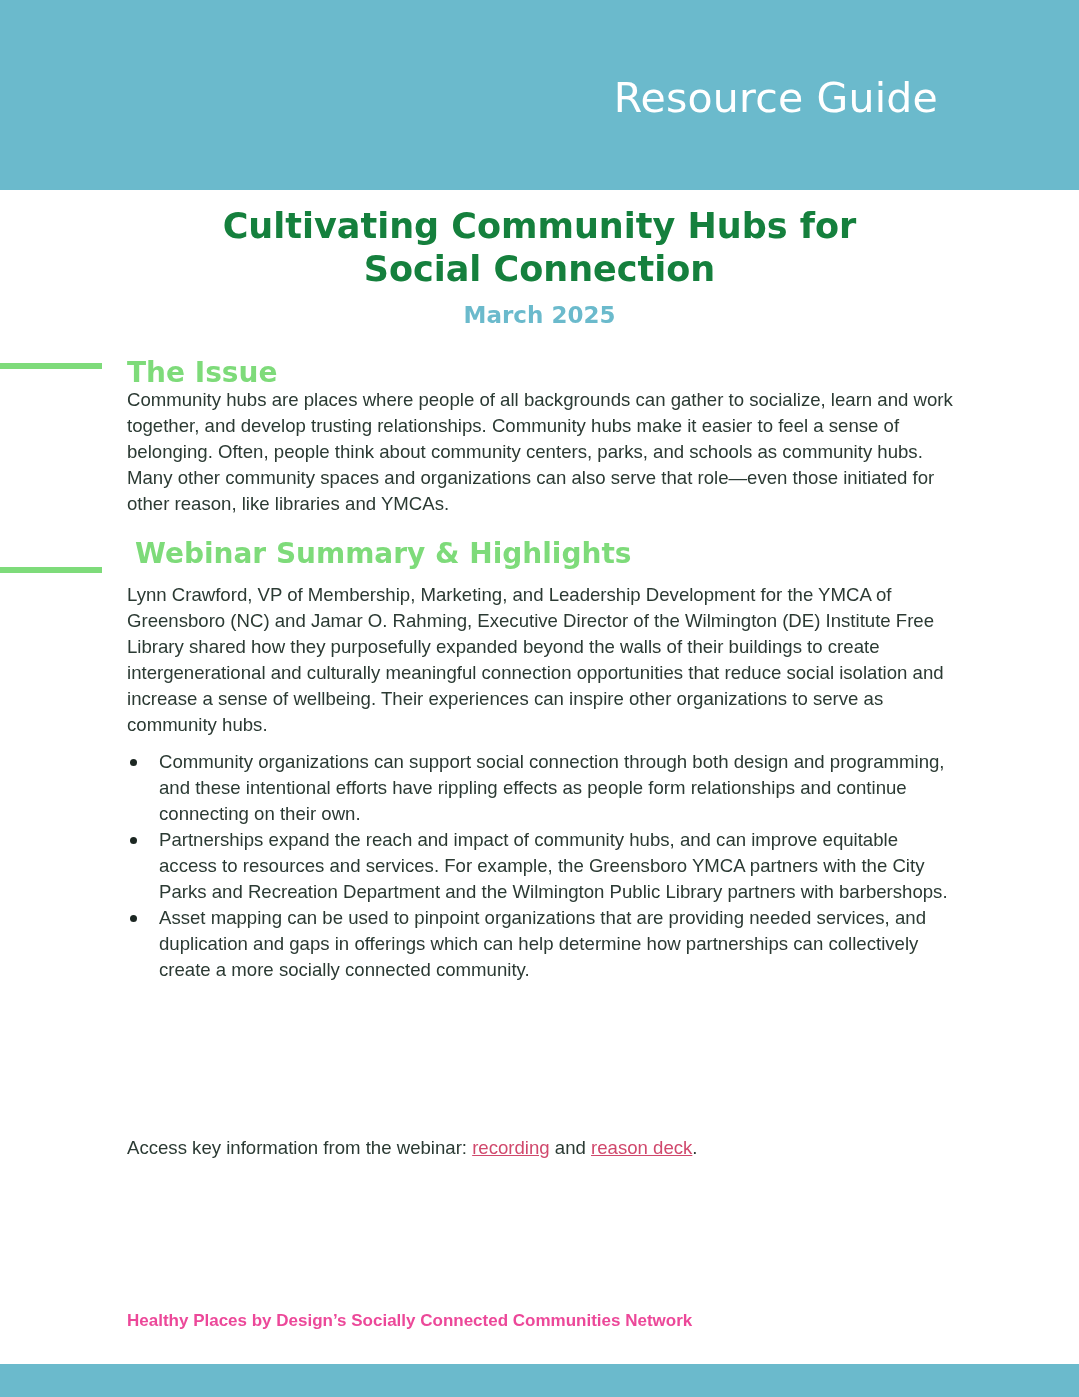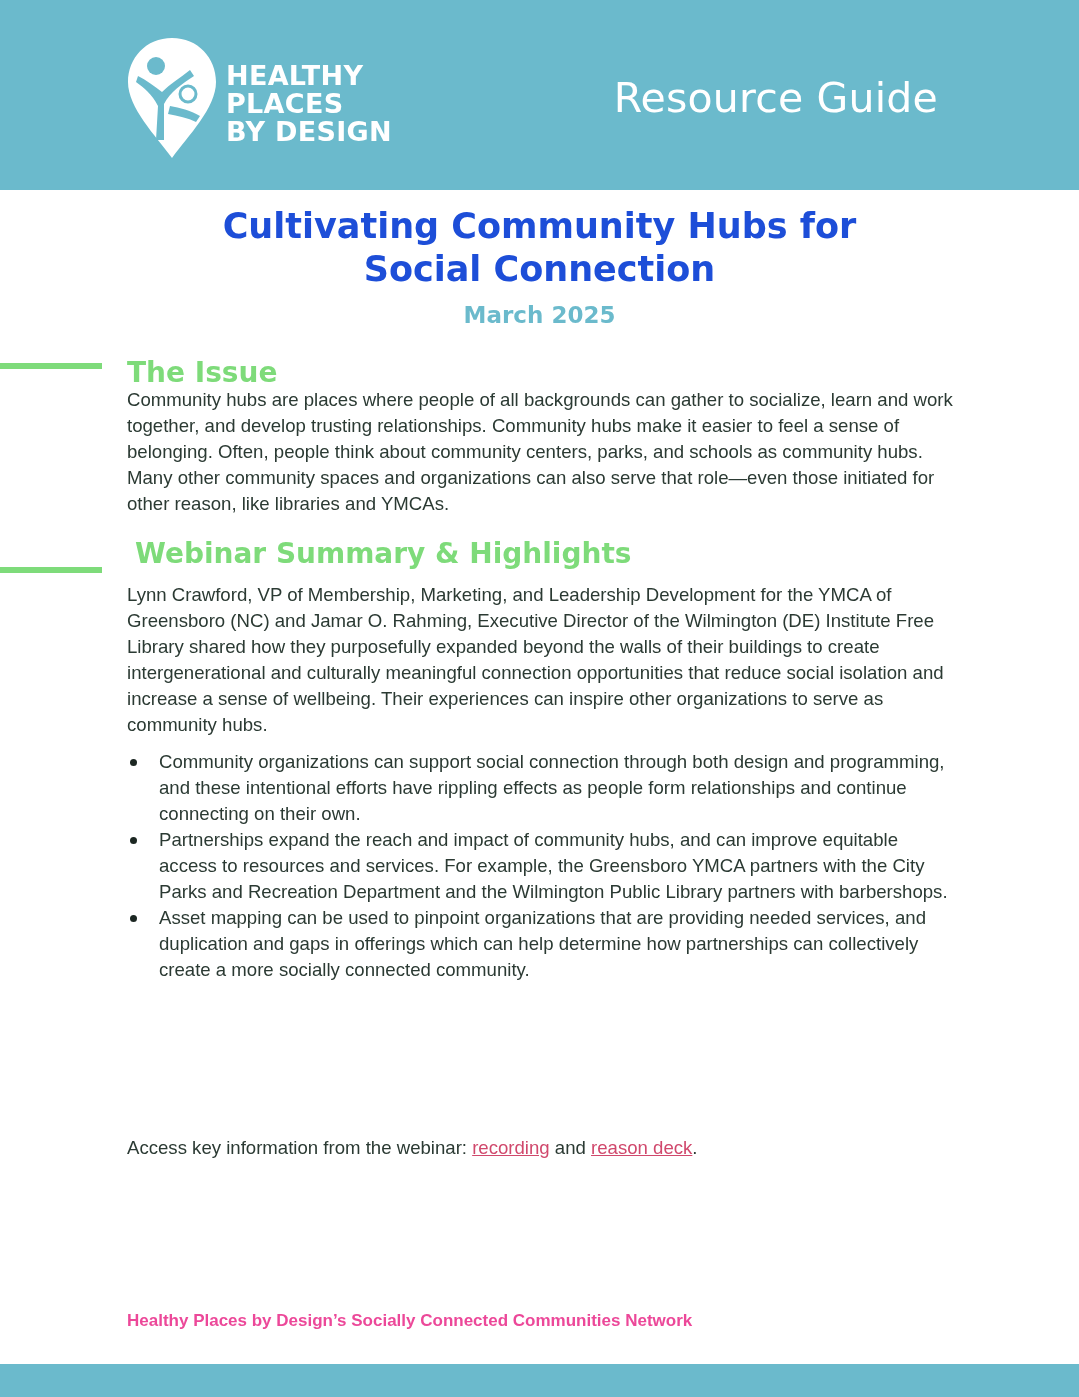--- a/index.html
+++ b/index.html
@@ -19,21 +19,21 @@
   }
   .logo-text div { white-space: nowrap; }
   .header-title {
     position: absolute; right: 141px; top: 74px;
     color: #ffffff; font-weight: 400; font-size: 41px; letter-spacing: 0.2px;
     font-family: "DejaVu Sans", sans-serif;
   }
 
   .doc-title {
     position: absolute; left: 0; width: 1079px; top: 205px;
-    text-align: center; color: #1d4ed8; font-weight: 700;
+    text-align: center; color: #15803d; font-weight: 700;
     font-size: 35px; line-height: 43px; font-family: "DejaVu Sans", sans-serif;
   }
   .doc-date {
     position: absolute; left: 0; width: 1079px; top: 302px;
     text-align: center; color: #6bbacc; font-weight: 700; font-size: 23px;
     font-family: "DejaVu Sans", sans-serif;
   }
 
   .rule { position: absolute; left: 0; width: 102px; height: 6px; background: #7edb7a; }
   .section-h {
@@ -57,34 +57,20 @@
     font-weight: 700; font-size: 17px;
   }
   .footer-band {
     position: absolute; left: 0; top: 1364px; width: 1079px; height: 33px; background: #6bbacc;
   }
 </style>
 </head>
 <body>
 
 <div class="header-band">
-  <div class="logo">
-    <svg width="92" height="124" viewBox="0 0 92 124">
-      <path d="M46 2 C20 2 2 22 2 46 C2 72 30 100 46 122 C62 100 90 72 90 46 C90 22 72 2 46 2 Z" fill="#ffffff"></path>
-      <circle cx="30" cy="30" r="9" fill="#6bbacc"></circle>
-      <path d="M10 46 C18 52 26 58 32 70 L30 104 L38 104 L38 68 C44 56 56 48 68 40 L64 34 C54 42 44 48 36 56 C28 50 20 44 12 40 Z" fill="#6bbacc"></path>
-      <circle cx="62" cy="58" r="8" fill="#ffffff" stroke="#6bbacc" stroke-width="3"></circle>
-      <path d="M44 70 C54 72 64 74 74 80 L70 86 C62 82 52 80 42 78 Z" fill="#6bbacc"></path>
-    </svg>
-    <div class="logo-text">
-      <div>HEALTHY</div>
-      <div>PLACES</div>
-      <div>BY DESIGN</div>
-    </div>
-  </div>
   <div class="header-title">Resource Guide</div>
 </div>
 
 <div class="doc-title">
   <div>Cultivating Community Hubs for</div>
   <div>Social Connection</div>
 </div>
 <div class="doc-date">March 2025</div>
 
 <div class="rule" style="top:363px;"></div>

